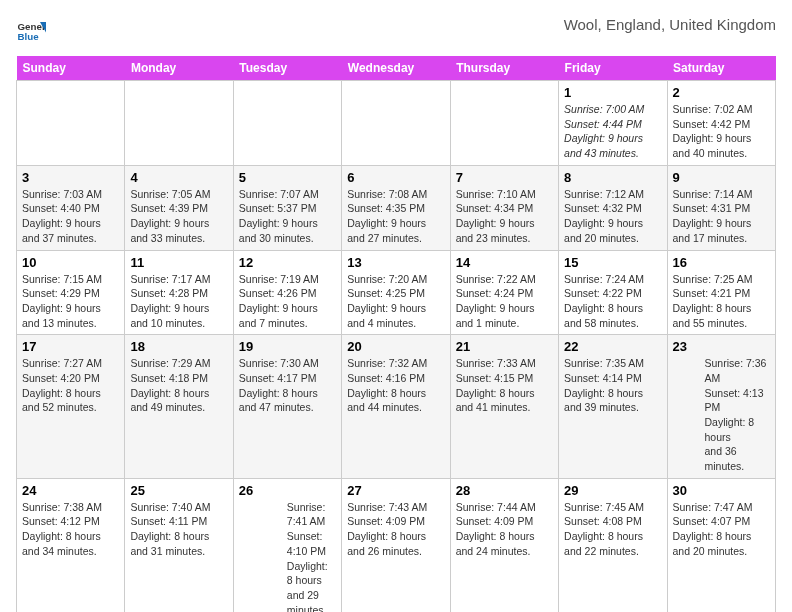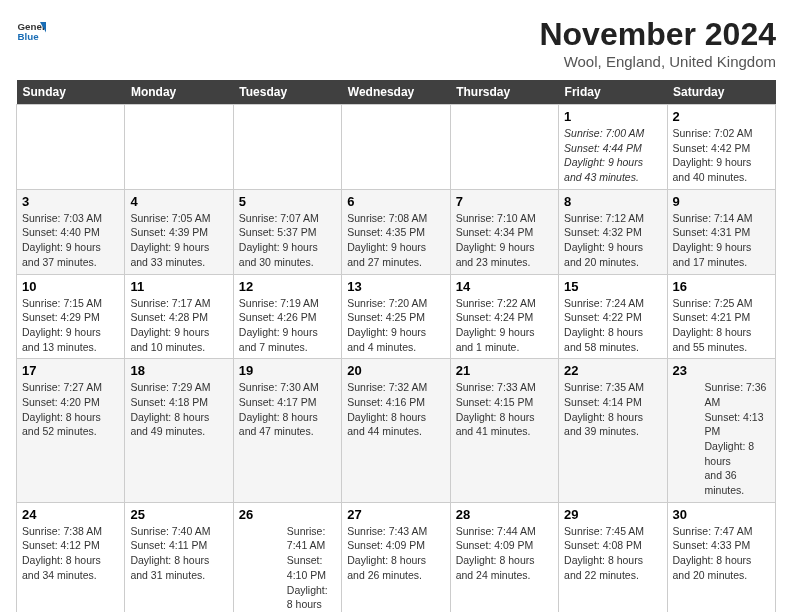--- a/index.html
+++ b/index.html
@@ -36,21 +36,21 @@
     .subtitle {
       font-size: 15px;
       color: #555;
     }
     table {
       width: 100%;
       border-collapse: collapse;
       font-size: 11px;
     }
     thead tr th {
-      background-color: #404040;
+      background-color: #d946ef;
       color: #fff;
       text-align: left;
       padding: 5px 6px;
       font-size: 12px;
       font-weight: bold;
       margin-left: 24px;
     }
     tbody tr td {
       border: 1px solid #ccc;
       vertical-align: top;
@@ -82,21 +82,20 @@
 
 <div class="header-section">
   <div class="logo">
     <svg class="logo-icon" viewBox="0 0 40 40">
       <text x="2" y="18" font-size="13" font-weight="bold" fill="#333" font-family="Arial">General</text>
       <text x="2" y="32" font-size="13" font-weight="bold" fill="#1a6db5" font-family="Arial">Blue</text>
       <polygon points="32,8 40,8 40,22" fill="#1a6db5"></polygon>
     </svg>
   </div>
   <div class="title-block">
-    <div class="main-title">November 2024</div>
     <div class="subtitle">Wool, England, United Kingdom</div>
   </div>
 </div>
 
 <table>
   <thead>
     <tr>
     <th>Sunday</th>
         <th>Monday</th>
         <th>Tuesday</th>
@@ -320,19 +319,19 @@
         <td>
           <span class="day-number">29</span>
           <div class="day-info" style="white-space: pre-line;">Sunrise: 7:45 AM
 Sunset: 4:08 PM
 Daylight: 8 hours
 and 22 minutes.</div>
         </td>
         <td>
           <span class="day-number">30</span>
           <div class="day-info" style="white-space: pre-line;">Sunrise: 7:47 AM
-Sunset: 4:33 PM
+Sunset: 4:07 PM
 Daylight: 8 hours
 and 20 minutes.</div>
         </td>
       </tr>
     </tbody>
 </table>
 
 </body></html>

